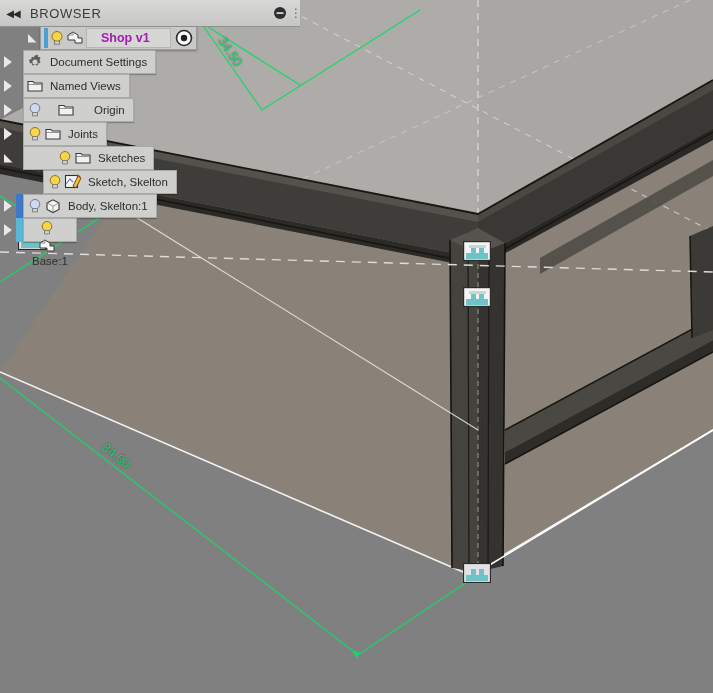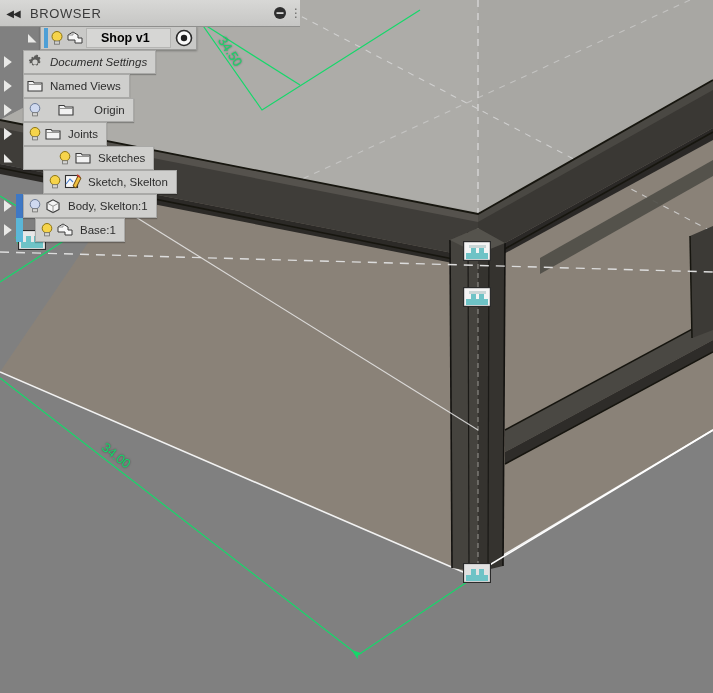--- a/index.html
+++ b/index.html
@@ -64,21 +64,21 @@
 
   
   #root-row{margin-left:24px;}
   #root-row .rootpill{
     height:22px;background:#c9c9c7;border:1px solid #9b9b99;
     display:flex;align-items:center;padding:0 3px;
     box-shadow:0 1px 2px rgba(0,0,0,.3);
   }
   #root-row .accent{width:4px;height:20px;background:#4d9fd6;flex:0 0 4px;}
   #root-row .rootlabel{
-    font-size:12.5px;font-weight:bold;color:#000000;
+    font-size:12.5px;font-weight:bold;color:#a21caf;
     background:#d6d6d4;border:1px solid #b5b5b3;
     padding:2px 20px 2px 14px;margin-left:2px;
   }
   .dim-green{fill:none;stroke:#15d86a;stroke-width:1.2;}
 </style>
 </head>
 <body>
 
 <div id="viewport">
 
@@ -242,21 +242,21 @@
       </span>
     </div>
   </div>
 
   <div id="tree-rows">
       <div class="row">
         <div class="twisty ">
           <i class="tri"></i>
         </div>
         <div class="colorbar" style="background: transparent;"></div>
-        <div class="pill" style="margin-left: 0px; font-style: italic;">
+        <div class="pill" style="margin-left: 0px;">
           <span class="ico" style="width: 0px; flex-basis: 0px;"></span>
           <span class="ico"><svg width="18" height="18" viewBox="0 0 18 18">
               <path d="M9 2.2l1.1.25.55-1 1.5.85-.3 1.1.8.8 1.1-.3.85 1.5-1 .55.25 1.1-.25 1.1 1 .55-.85 1.5-1.1-.3-.8.8.3 1.1-1.5.85-.55-1-1.1.25-1.1-.25-.55 1-1.5-.85.3-1.1-.8-.8-1.1.3L2.85 11l1-.55L3.6 9.35 3.85 8.25l-1-.55.85-1.5 1.1.3.8-.8-.3-1.1 1.5-.85.55 1z" fill="#5c5c5a"></path>
               <circle cx="9" cy="9" r="2.6" fill="#d0d0ce"></circle>
             </svg></span>
           <span class="label">Document Settings</span>
         </div>
       </div>
       <div class="row">
         <div class="twisty ">
@@ -355,21 +355,21 @@
               <path d="M3,6 L9,9.2 L15,6 M9,9.2 L9,15.6" fill="none" stroke="#8a8a88" stroke-width=".9"></path>
             </svg></span>
           <span class="label">Body, Skelton:1</span>
         </div>
       </div>
       <div class="row">
         <div class="twisty ">
           <i class="tri"></i>
         </div>
         <div class="colorbar" style="background: rgb(91, 183, 216);"></div>
-        <div class="pill" style="margin-left: 12px;">
+        <div class="pill" style="margin-left: 0px; flex-direction: column;">
           <span class="ico"><svg width="18" height="18" viewBox="0 0 18 18">
               <circle cx="9" cy="7.3" r="4.8" fill="#f6d44b" stroke="#8d7410" stroke-width="1"></circle>
               <rect x="6.6" y="11.7" width="4.8" height="3.2" fill="#d4d4d2" stroke="#6e6e6c" stroke-width=".8"></rect>
             </svg></span>
           <span class="ico"><svg width="18" height="18" viewBox="0 0 18 18">
               <path d="M2,6 L7,3 L12,6 L12,9 L16,9 L16,14 L9,14 L9,11 L2,11 Z" fill="#f6f6f6" stroke="#3a3a3a" stroke-width="1"></path>
               <path d="M7,3 L7,6 L2,6" fill="none" stroke="#7a7a7a" stroke-width=".8"></path>
             </svg></span>
           <span class="label">Base:1</span>
         </div>

